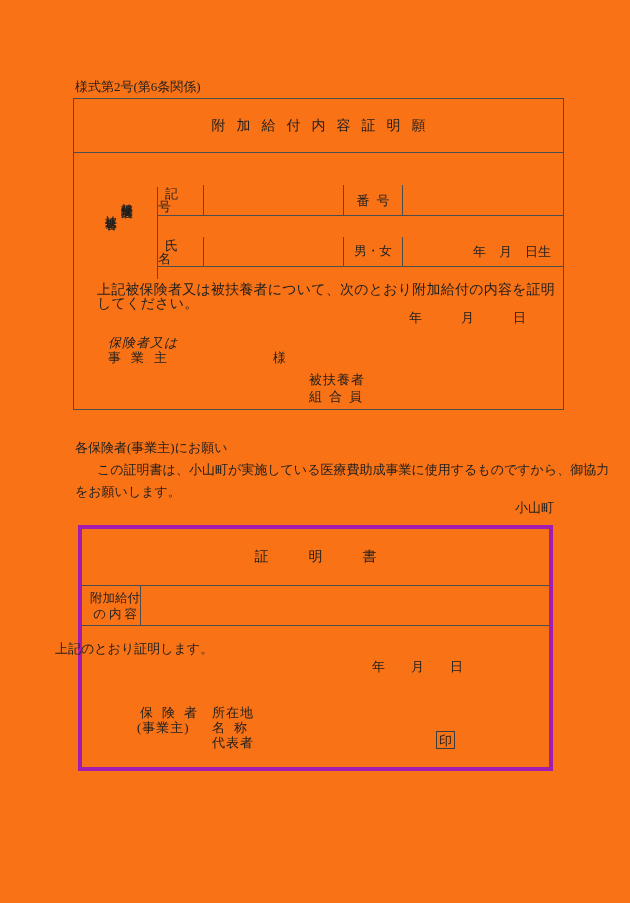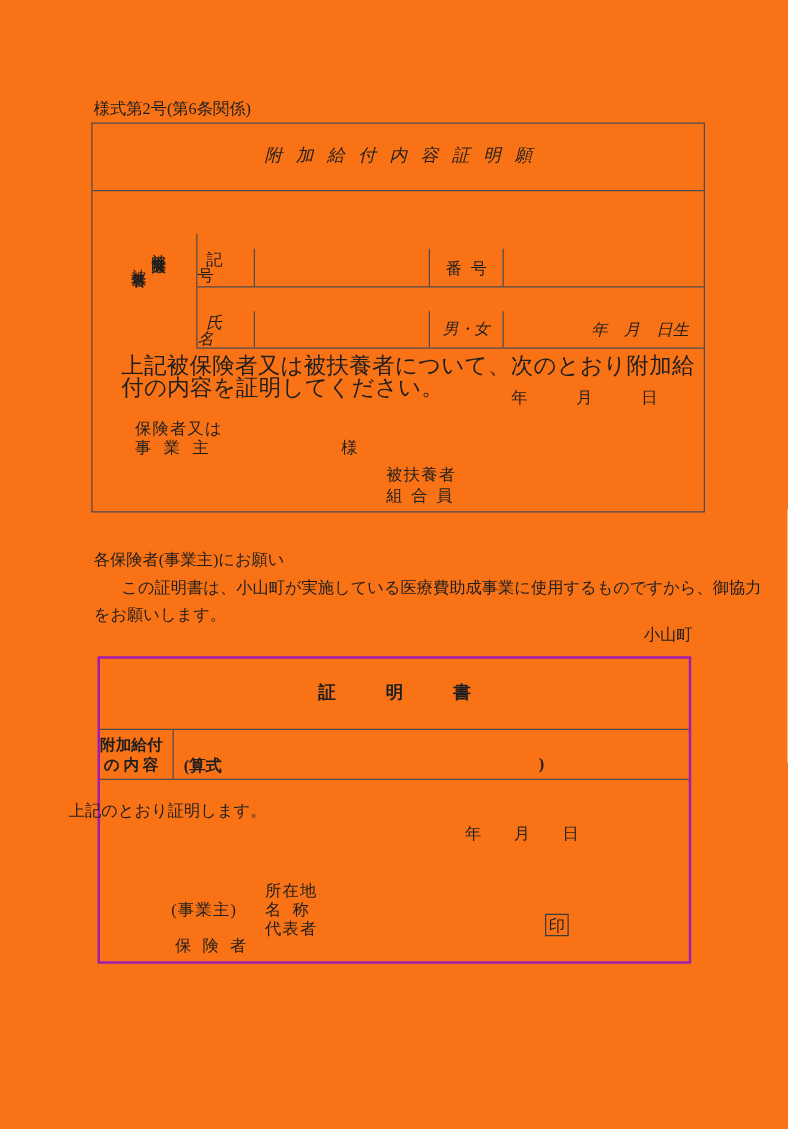--- a/index.html
+++ b/index.html
@@ -9,64 +9,64 @@
     font-family:"Liberation Serif","DejaVu Serif",serif;
     color:#1e1e1e;font-size:13px;line-height:1;
   }
   .abs{position:absolute;}
   
   #form-number{left:75px;top:80px;font-size:13px;}
   
   #t1{left:73px;top:98px;width:489px;height:310px;border:1px solid #4d4d4d;}
   #t1 .row{position:absolute;left:0;width:100%;border-bottom:1px solid #4d4d4d;box-sizing:border-box;}
   #t1-title{top:0;height:54px;display:flex;align-items:center;justify-content:center;}
-  #t1-title .txt{font-size:14px;letter-spacing:11px;text-indent:11px;font-style:italic;}
+  #t1-title .txt{font-size:14px;letter-spacing:11px;text-indent:11px;}
   #t1-r2{top:54px;height:34px;display:flex;}
   .cell{box-sizing:border-box;height:100%;display:flex;align-items:center;}
   .br{border-right:1px solid #4d4d4d;}
   #t1-r2 .label{width:84px;padding-left:7px;letter-spacing:8px;}
   #colA{top:88px;left:0;width:84px;height:92px;border-right:1px solid #4d4d4d;box-sizing:border-box;}
   .vtext{position:absolute;writing-mode:vertical-rl;font-size:12px;letter-spacing:1px;line-height:14px;}
   #vcol-right{left:46px;top:7px;}
   #vcol-left{left:30px;top:19px;}
   .t1r{position:absolute;left:84px;width:405px;border-bottom:1px solid #4d4d4d;box-sizing:border-box;display:flex;}
-  #t1-r3{top:100px;height:31px;align-items:center;}
+  #t1-r3{top:86px;height:31px;align-items:center;}
   #t1-r4{top:119px;height:31px;}
-  #t1-r5{top:150px;height:30px;font-style:italic;}
+  #t1-r5{top:138px;height:30px;}
   .labB{width:46px;justify-content:center;letter-spacing:7px;text-indent:7px;}
   .valM{width:140px;}
   .labC{width:59px;justify-content:center;font-size:12.5px;}
   .valR{flex:1;}
   .birth{justify-content:flex-end;padding-right:12px;}
   
-  #t1-request-text{left:23px;top:184px;font-size:18px;letter-spacing:0.2px;}
+  #t1-request-text{left:23px;top:184px;font-size:14px;letter-spacing:0.2px;}
   #t1-date{left:335px;top:212px;}
-  #t1-addr1{left:34px;top:237px;letter-spacing:1px;}
+  #t1-addr1{left:34px;top:237px;letter-spacing:1px;font-style:italic;}
   #t1-addr2{left:34px;top:252px;letter-spacing:10px;}
   #t1-sama{left:199px;top:252px;}
   #t1-app1{left:235px;top:274px;letter-spacing:1px;}
   #t1-app2{left:235px;top:291px;letter-spacing:7px;}
   
   #notice-heading{left:75px;top:441px;}
   #notice-line1{left:97px;top:463px;}
   #notice-line2{left:75px;top:485px;}
   #notice-town{left:515px;top:501px;}
   
-  #t2{left:78px;top:525px;width:475px;height:246px;border:2px solid #a21caf;box-sizing:border-box;font-weight:bold;}
+  #t2{left:78px;top:525px;width:475px;height:246px;border:4px solid #a21caf;box-sizing:border-box;}
   #t2-title{top:0;height:57px;display:flex;align-items:center;justify-content:center;position:absolute;left:0;width:100%;border-bottom:1px solid #4d4d4d;box-sizing:border-box;}
   #t2-title .txt{font-size:14px;letter-spacing:40px;text-indent:40px;}
   #t2-r2{position:absolute;top:57px;left:0;width:100%;height:40px;border-bottom:1px solid #4d4d4d;box-sizing:border-box;display:flex;}
-  #t2-r2-label{width:59px;border-right:1px solid #4d4d4d;box-sizing:border-box;display:flex;flex-direction:column;align-items:flex-start;justify-content:center;font-size:12.5px;line-height:16px;}
+  #t2-r2-label{width:59px;border-right:1px solid #4d4d4d;box-sizing:border-box;display:flex;flex-direction:column;align-items:flex-end;justify-content:center;font-size:12.5px;line-height:16px;}
   #t2-r2-label .l2{letter-spacing:3px;text-indent:3px;}
   #t2-r2-value{position:relative;flex:1;}
   #formula-open{position:absolute;left:8px;bottom:4px;}
   #formula-close{position:absolute;left:292px;bottom:6px;}
   #t2-certify{left:27px;top:642px;margin-left:28px;}
   #t2-date{left:372px;top:660px;}
-  #t2-ins1{left:140px;top:706px;letter-spacing:9px;margin-top:44px;}
+  #t2-ins1{left:140px;top:706px;letter-spacing:9px;}
   #t2-ins2{left:137px;top:721px;letter-spacing:1px;}
   #t2-addr{left:212px;top:706px;letter-spacing:1px;text-align:center;}
   #t2-name{left:212px;top:721px;letter-spacing:9px;}
   #t2-rep{left:212px;top:736px;letter-spacing:1px;}
   #t2-seal{left:436px;top:731px;border:1px solid #3d3d3d;padding:2px 2px 1px 2px;font-size:13px;}
 </style>
 </head>
 <body>
 
 <div class="page">
@@ -118,24 +118,20 @@
 
     <div id="t2-title">
       <span class="txt">証明書</span>
     </div>
 
     <div id="t2-r2">
       <div id="t2-r2-label">
         <span>附加給付</span>
         <span class="l2">の内容</span>
       </div>
-      <div id="t2-r2-value">
-        <span id="formula-open">(算式</span>
-        <span id="formula-close">)</span>
-      </div>
     </div>
   </div>
 
   <div class="abs" id="t2-certify">上記のとおり証明します。</div>
   <div class="abs" id="t2-date">年　　月　　日</div>
   <div class="abs" id="t2-ins1">保険者</div>
   <div class="abs" id="t2-ins2">(事業主)</div>
   <div class="abs" id="t2-addr">所在地</div>
   <div class="abs" id="t2-name">名称</div>
   <div class="abs" id="t2-rep">代表者</div>

